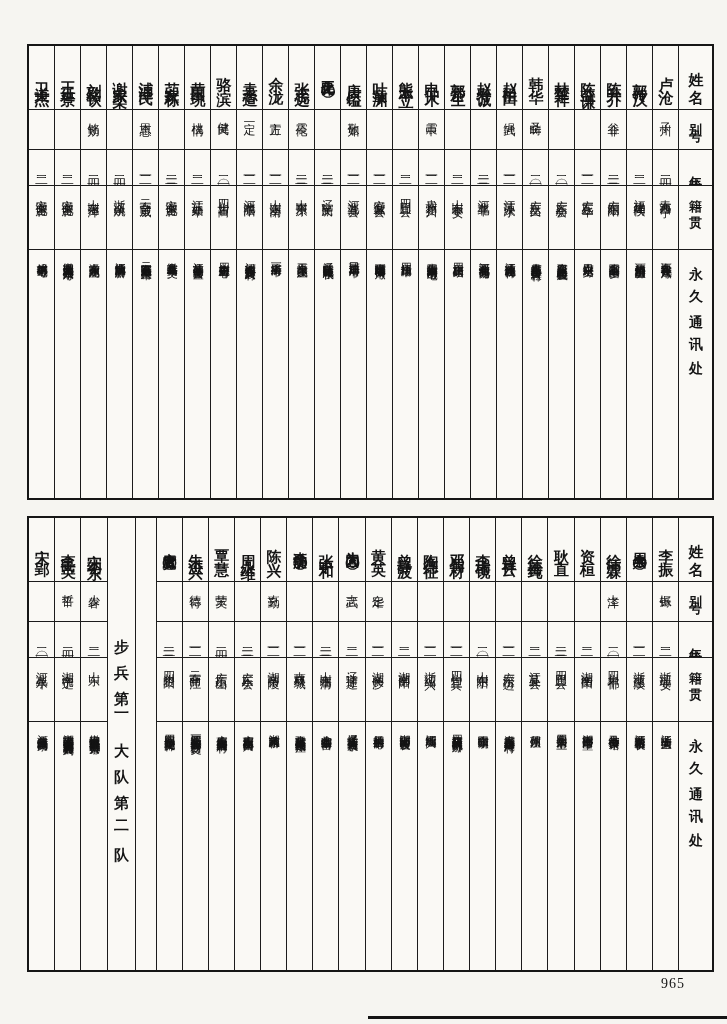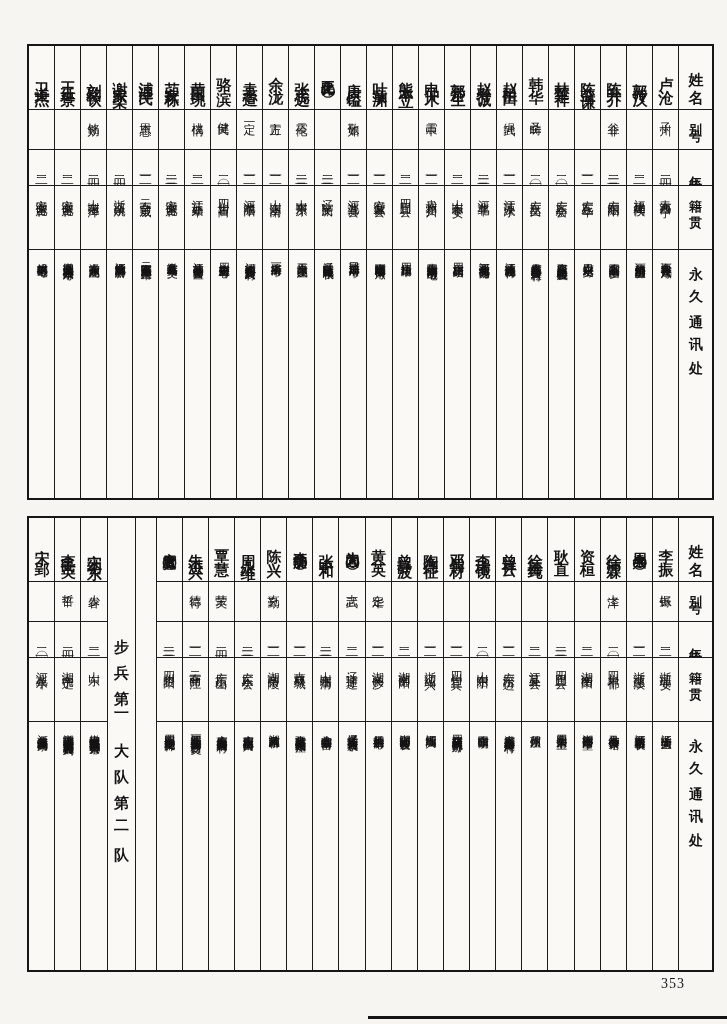--- a/index.html
+++ b/index.html
@@ -909,15 +909,15 @@
           </div>
           <div class="cell row-native">
             <span class="vtxt native-txt">河北永年</span>
           </div>
           <div class="cell row-address">
             <span class="vtxt address-txt">河北省永年县城内葛家口街</span>
           </div>
         </div>
       </div>
   </div>
-  <div class="page-number">353</div>
+  <div class="page-number">965</div>
   <div class="artifact-bar"></div>
 </div>
 
 </body></html>

